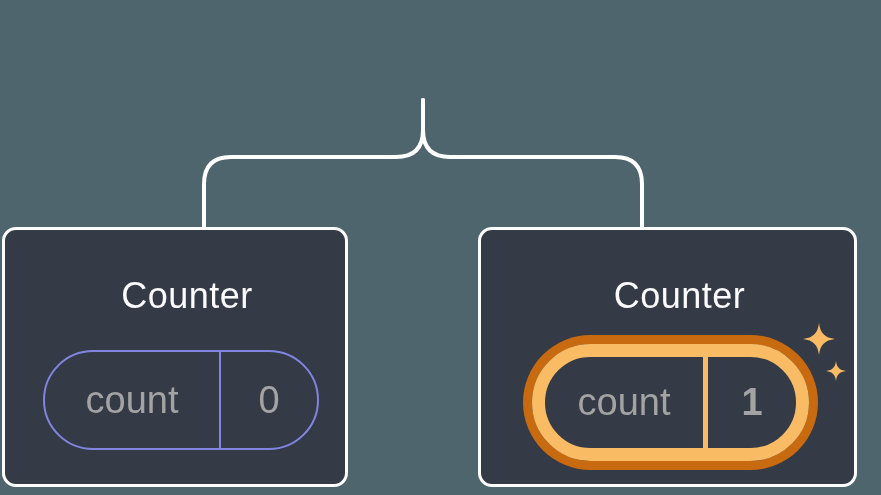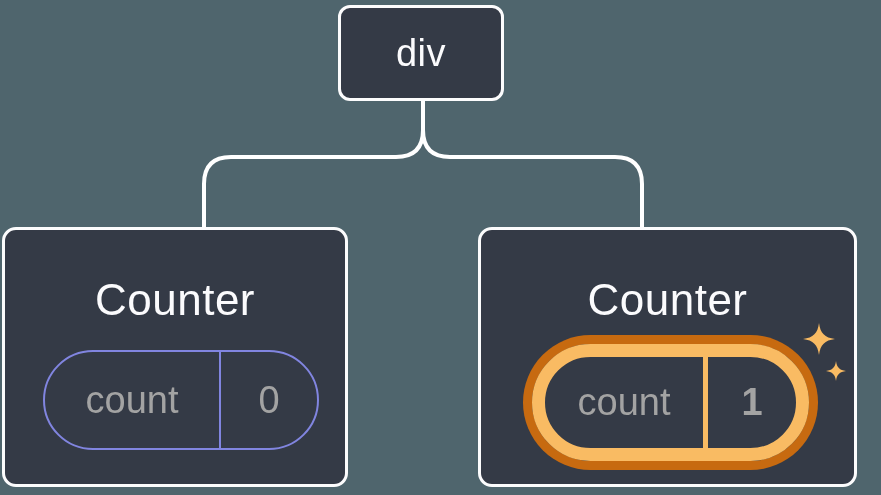--- a/index.html
+++ b/index.html
@@ -35,22 +35,23 @@
   }
   .counter-node { top: 227px; height: 260px; border-radius: 14px; }
   .counter-node.left  { left: 2px;   width: 346px; }
   .counter-node.right { left: 478px; width: 379px; }
   .title {
     position: absolute;
     top: 45px; left: 0;
     width: 100%;
     text-align: center;
     color: #fbfbfd;
-    font-size: 44px;
+    font-size: 36px;
     letter-spacing: 0.5px;
+    padding-left: 12px;
   }
   .pill {
     position: absolute;
     box-sizing: border-box;
     display: flex;
     align-items: stretch;
     border-radius: 999px;
     overflow: hidden;
   }
   .pill .cell {
@@ -84,23 +85,20 @@
 </head>
 <body>
 
 <div class="canvas">
 
   <svg class="connectors" width="881" height="495" viewBox="0 0 881 495">
     <path d="M423 100 L423 130 Q423 157 396 157 L231 157 Q204 157 204 184 L204 228" fill="none" stroke="#ffffff" stroke-width="4" stroke-linecap="round"></path>
     <path d="M423 100 L423 130 Q423 157 450 157 L615 157 Q642 157 642 184 L642 228" fill="none" stroke="#ffffff" stroke-width="4" stroke-linecap="round"></path>
   </svg>
 
-  <div class="node root-node">
-    <span class="label">div</span>
-  </div>
 
   <div class="node counter-node left">
     <div class="title">Counter</div>
     <div class="pill plain">
       <span class="cell key">count</span>
       <span class="divider"></span>
       <span class="cell val">0</span>
     </div>
   </div>
 

